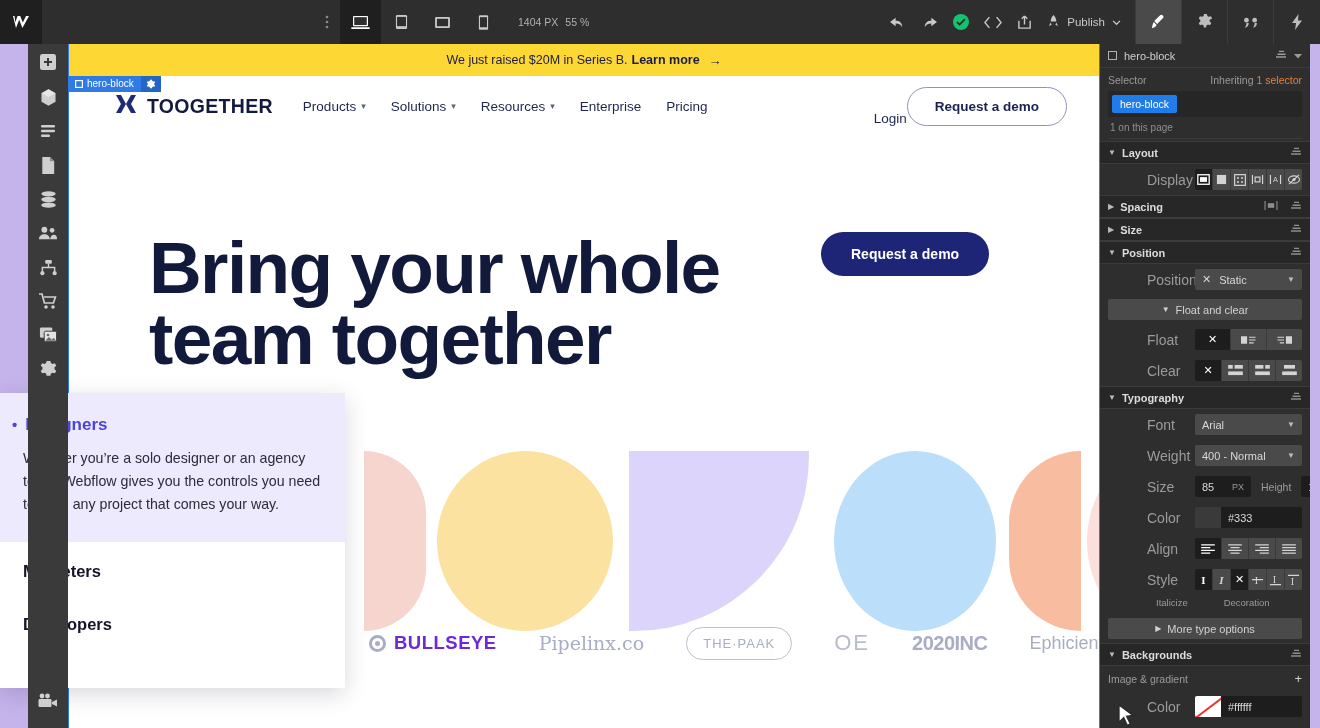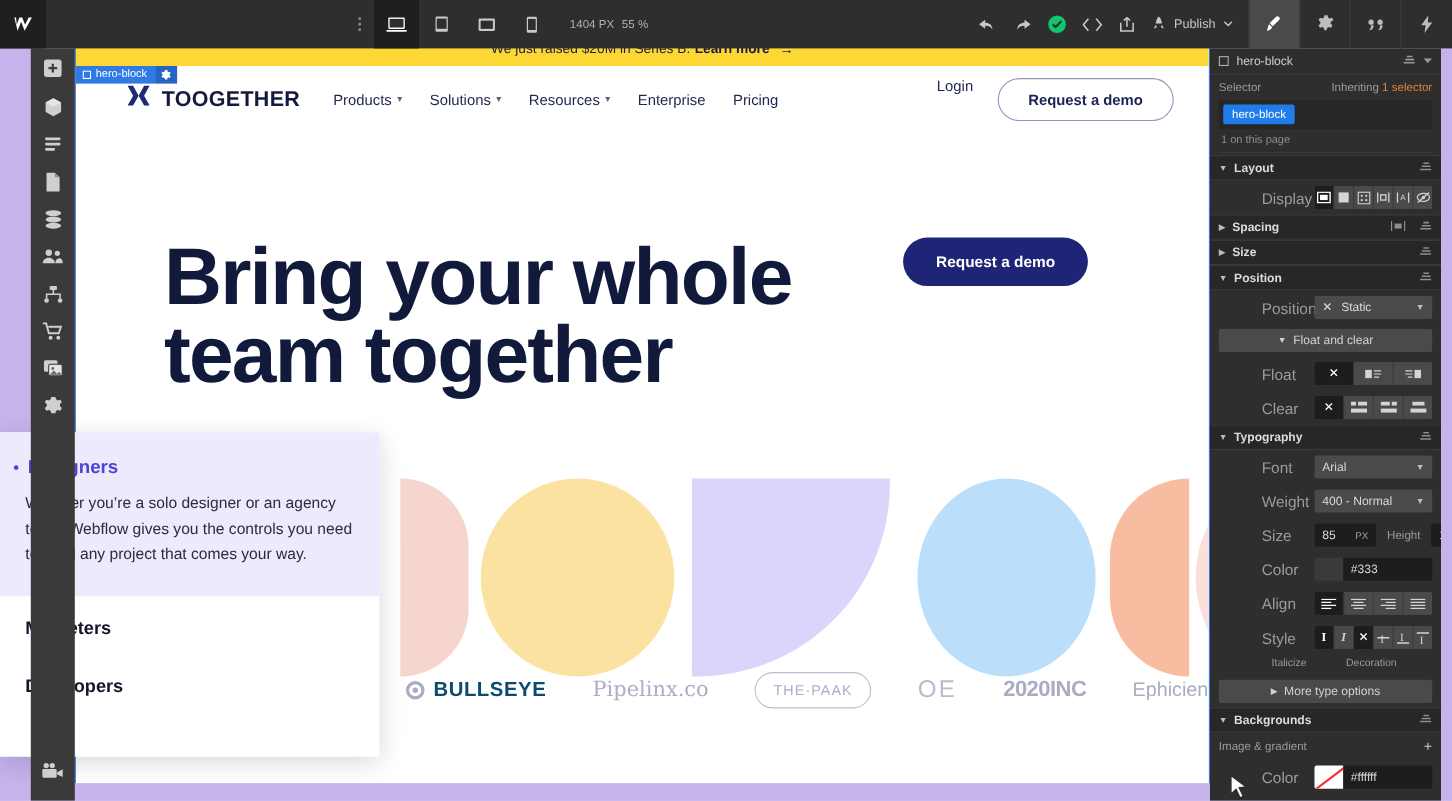--- a/index.html
+++ b/index.html
@@ -50,21 +50,21 @@
   }
   #leftrail .lr-ic {
     width:40px; height:34px; display:flex; align-items:center; justify-content:center;
     color:#cfcfcf;
   }
   #leftrail .lr-ic.first { height:36px; }
   #leftrail .lr-spacer { flex:1; }
 
   
   #canvas {
-    position:absolute; left:68px; top:28px; width:1032px; height:684px;
+    position:absolute; left:68px; top:44px; width:1032px; height:684px;
     background:#fff; overflow:hidden; z-index:10;
     border:1px solid #2f7ae5; border-top:none; border-bottom:none;
   }
   #site { position:absolute; left:0; top:0; width:1030px; }
 
   .banner {
     height:32px; background:#fdd835; display:flex; align-items:center; justify-content:center;
     color:#1b1b44; font-size:12.5px; position:relative;
   }
   .banner b { font-weight:bold; margin-left:4px; }
@@ -84,21 +84,21 @@
 
   .sitenav {
     height:60px; display:flex; align-items:center; padding:0 32px 0 46px; gap:0;
   }
   .brand { display:flex; align-items:center; gap:10px; margin-right:30px; }
   .brand .mark { color:#1d2660; font-size:21px; letter-spacing:-3px; font-weight:bold; }
   .brand .name { color:#131a3e; font-weight:bold; font-size:19.5px; letter-spacing:0.3px; }
   .navlinks { display:flex; align-items:center; gap:25px; }
   .navlink { color:#1e2550; font-size:13.5px; display:flex; align-items:center; gap:5px; }
   .navlink .cv { font-size:9px; color:#5b6080; }
-  .navright { margin-left:auto; display:flex; align-items:flex-start; gap:22px; }
+  .navright { margin-left:auto; display:flex; align-items:flex-end; }
   .login { color:#1e2550; font-size:13.5px; }
   .demo-outline {
     border:1.4px solid #8f93b8; border-radius:30px; padding:11px 27px;
     color:#1b2252; font-weight:bold; font-size:13.5px;
   }
 
   .hero { display:flex; padding:52px 46px 0 80px; }
   .hero-left { width:640px;margin-top:45px; }
   h1.headline {
     font-size:73px; line-height:0.97; color:#121a3c; font-weight:bold;
@@ -111,21 +111,21 @@
     border-radius:30px; padding:14px 30px; font-weight:bold; font-size:14px;
   }
 
   .shapes { position:relative; height:210px; margin-top:28px; }
   .shape { position:absolute; top:48px; }
 
   .logos {
     display:flex; align-items:center; gap:42px; padding:14px 0 0 300px;
     color:#a9adc4;
   }
-  .logo-bullseye { display:flex; align-items:center; gap:8px; font-weight:bold; font-size:18.5px; letter-spacing:0.5px; color:#0c4a6e; }
+  .logo-bullseye { display:flex; align-items:center; gap:8px; font-weight:bold; font-size:18.5px; letter-spacing:0.5px; color:#6d28d9; }
   .bull-ring { width:17px; height:17px; border-radius:50%; border:3px solid #a9adc4; display:flex; align-items:center; justify-content:center; }
   .bull-dot { width:5px; height:5px; background:#a9adc4; border-radius:50%; }
   .logo-pipelinx { font-size:19px; color:#a9adc4; font-family:"DejaVu Serif", serif; }
   .logo-paak { border:1.6px solid #bcbfd2; border-radius:22px; padding:8px 16px; font-size:13px; letter-spacing:1px; color:#a9adc4; }
   .logo-oe { font-size:22px; letter-spacing:2px; color:#b9bccd; }
   .logo-2020 { font-size:20px; font-weight:bold; color:#a9adc4; letter-spacing:-0.5px; }
   .logo-eph { font-size:18px; color:#a9adc4; }
 
   
   #dropdown {

